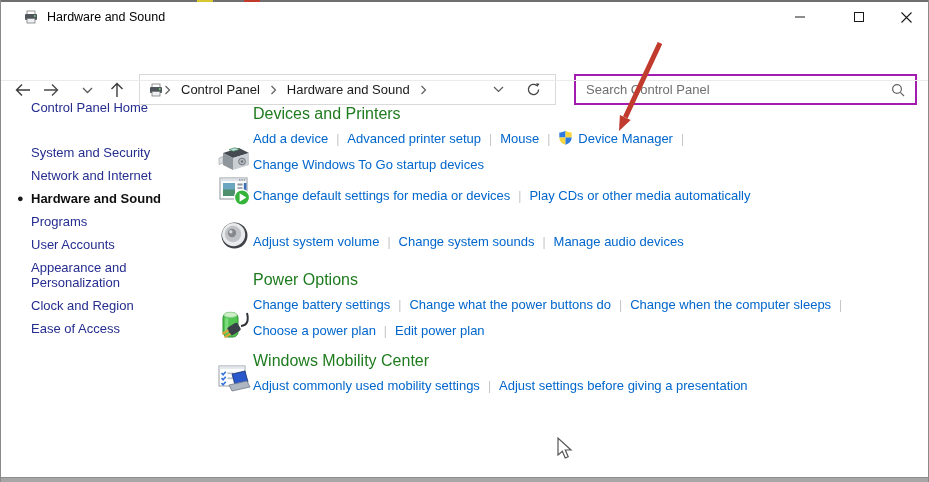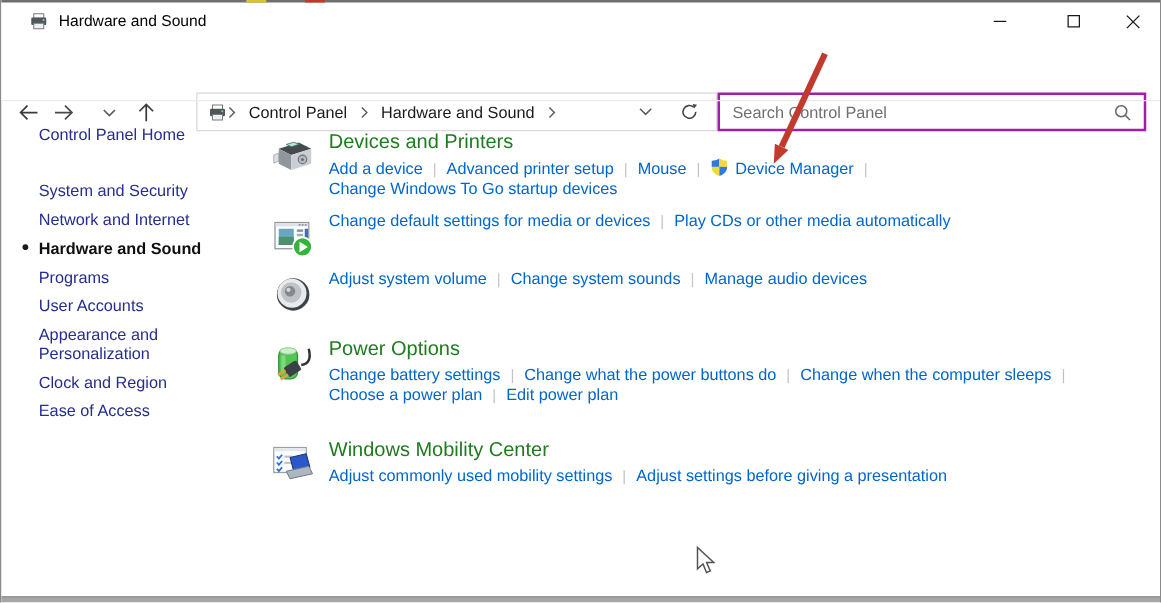--- a/index.html
+++ b/index.html
@@ -21,48 +21,48 @@
   .titlebar .title { position:absolute; left:46px; top:8px; font-size:12.5px; color:#000; }
   .win-btn { position:absolute; top:0; width:48px; height:30px; display:flex; align-items:center; justify-content:center; background:transparent; border:none; cursor:default; }
   .win-btn.min { left:775px; } .win-btn.max { left:834px; } .win-btn.close { left:881px; }
 
   
   .toolbar { position:absolute; top:32px; left:0; width:100%; height:48px; background:#fff; }
   .toolbar-sep { position:absolute; top:80px; left:0; width:100%; height:1px; background:#ebebeb; }
   .nav-btn { position:absolute; top:44px; width:28px; height:28px; display:flex; align-items:center; justify-content:center; background:transparent; border:none; }
   .nav-back { left:8px; } .nav-fwd { left:36px; } .nav-recent { left:72px; } .nav-up { left:102px; }
 
-  .addressbar { position:absolute; left:156px; top:42px; width:417px; height:31px; border:1px solid #d9d9d9; background:#fff; display:flex; align-items:center; padding:0 8px; }
+  .addressbar { position:absolute; left:138px; top:42px; width:417px; height:31px; border:1px solid #d9d9d9; background:#fff; display:flex; align-items:center; padding:0 8px; }
   .crumbs { display:flex; align-items:center; gap:0; flex:1; min-width:0; }
   .crumb { font-size:13px; color:#1a1a1a; padding:0 10px; white-space:nowrap; }
   .crumb-chevron { display:flex; align-items:center; }
   .addr-right { display:flex; align-items:center; gap:22px; padding-right:6px; }
 
   .searchbox { position:absolute; left:573px; top:42px; width:343px; height:31px; border:2px solid #a21caf; background:#fff; display:flex; align-items:center; }
   .searchbox input { flex:1; border:none; outline:none; font-family:"Liberation Sans",sans-serif; font-size:13px; padding:0 10px; color:#333; background:transparent; }
   .searchbox input::placeholder { color:#6f6f6f; opacity:1; }
   .search-ico { padding:0 10px 0 4px; display:flex; align-items:center; }
 
   
   .sidebar { position:absolute; left:30px; top:100px; width:170px; font-size:13px; }
   .side-home { color:var(--side,#252d8f); margin-bottom:30px; cursor:pointer; }
   .side-item { color:var(--side,#252d8f); margin-bottom:8px; line-height:15px; position:relative; width:160px; cursor:pointer; }
   .side-item.active { color:#0f0f0f; font-weight:bold; }
   .side-item .bullet { position:absolute; left:-14px; top:0px; font-size:11px; color:#1a1a1a; }
 
   
   #content-sections { position:absolute; left:214px; top:0; width:715px; height:482px; }
-  .section { position:absolute; display:flex; gap:10px; align-items:flex-start; }
+  .section { position:absolute; display:flex; align-items:flex-end; }
   .section:nth-child(1){ top:104px; } .section:nth-child(2){ top:169px; }
   .section:nth-child(3){ top:215px; } .section:nth-child(4){ top:270px; }
   .section:nth-child(5){ top:332px;margin-top:19px; } .section:nth-child(6){ top:372px; }
   .sec-icon { width:38px; height:38px; margin-top:2px; flex:0 0 38px; cursor:pointer; }
   .sec-icon svg { width:38px; height:38px; display:block; }
   .sec-title { display:block; font-size:16px; line-height:20px; color:var(--heading,#1e7b1e); margin-bottom:2px; cursor:pointer; text-decoration:none; white-space:nowrap; }
-  .link-row { font-size:13px; line-height:15px; white-space:nowrap; }
+  .link-row { font-size:13px; line-height:26px; white-space:nowrap; }
   .task-link { color:var(--link,#0066cc); cursor:pointer; text-decoration:none; }
   .task-link .shield { display:inline-block; width:15px; height:15px; vertical-align:-2px; margin-right:5px; }
   .sep { color:#c3c3c3; margin:0 8px; font-size:12px; }
 
   
   .overlay { position:absolute; inset:0; width:929px; height:482px; pointer-events:none; z-index:20; }
   .bottom-strip { position:absolute; bottom:0; left:0; width:100%; height:5px; background:#a6a6a6; border-top:1px solid #8d8d8d; z-index:4; }
   .icn svg { display:block; }
 </style>
 </head>

